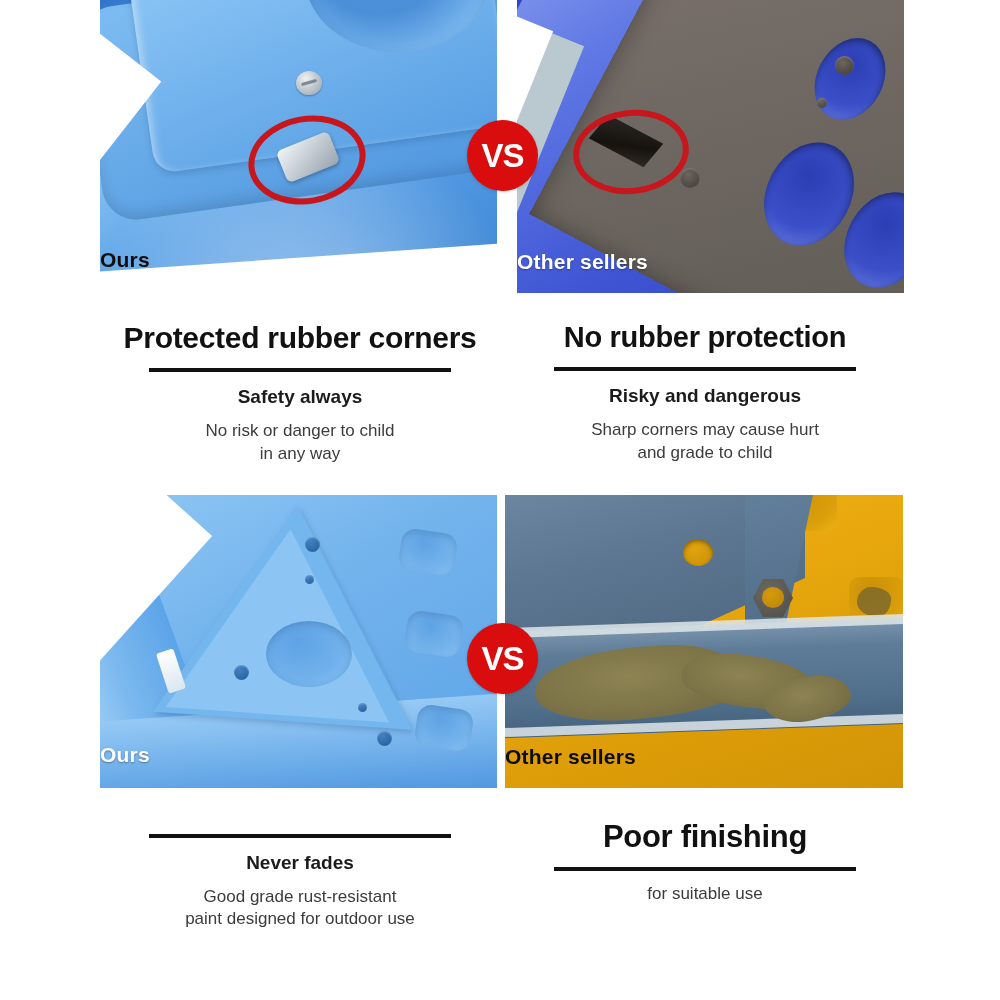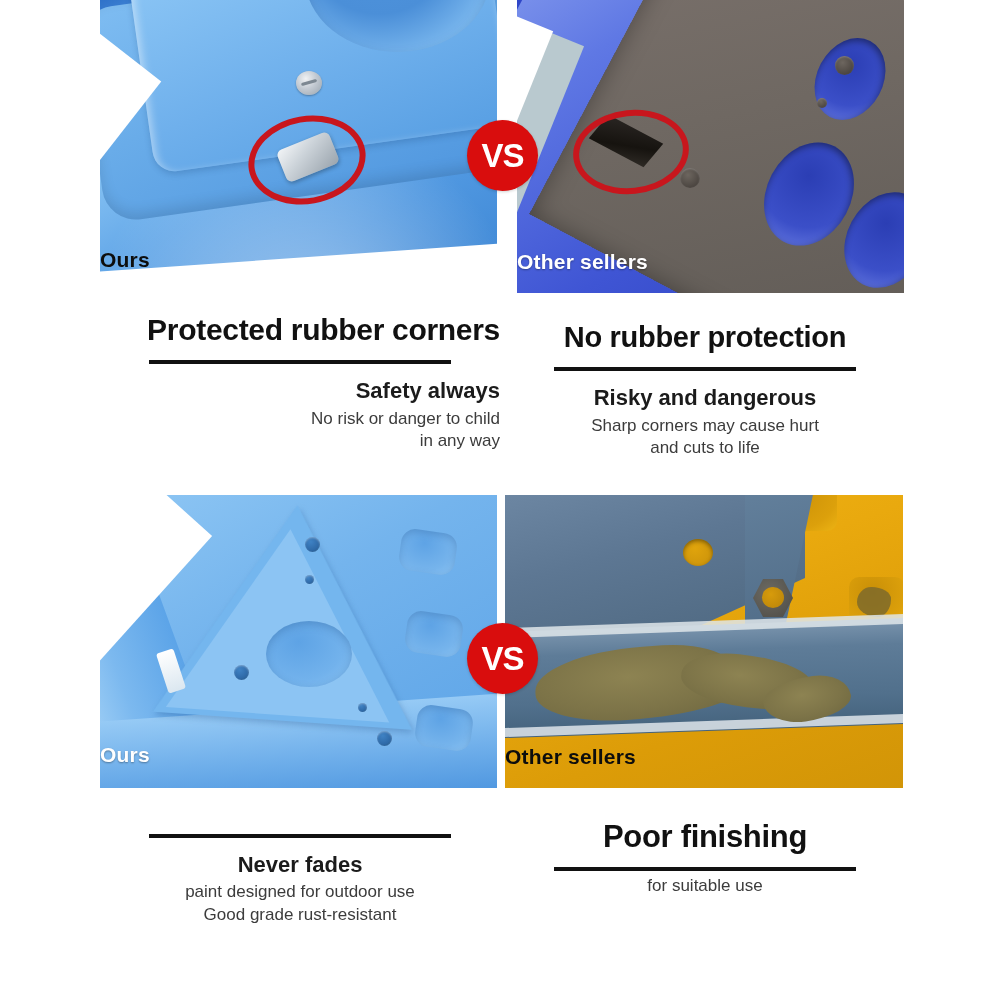--- a/index.html
+++ b/index.html
@@ -191,25 +191,25 @@
   #gut-top{left:497px;top:0;width:20px;height:300px;}
   #gut-bot{left:497px;top:490px;width:8px;height:305px;}
 
   
   .block{position:absolute;text-align:center;}
   .block .headline{
     font-weight:bold;color:#111111;line-height:1.08;
     letter-spacing:-.3px;white-space:nowrap;}
   .block .rule{height:4px;background:#111111;margin:14px auto 0;}
   .block .sub{
-    font-size:22px;font-weight:600;color:#1b1b1b;margin-top:14px;line-height:1.15;}
+    font-size:19px;font-weight:600;color:#1b1b1b;margin-top:14px;line-height:1.15;}
   .block .body{
-    font-size:17px;color:#3c3c3c;margin-top:4px;line-height:1.32;}
-
-  #txt-tl{left:100px;top:314px;width:400px;text-align:right;}
+    font-size:17px;color:#3c3c3c;margin-top:12px;line-height:1.32;}
+
+  #txt-tl{left:100px;top:322px;width:400px;}
   #txt-tl .headline{font-size:30px;}
   #txt-tl .rule{width:302px;}
 
   #txt-tr{left:505px;top:322px;width:400px;}
   #txt-tr .headline{font-size:29px;}
   #txt-tr .rule{width:302px;}
 
   #txt-bl{left:100px;top:820px;width:400px;}
   #txt-bl .headline{font-size:31px;}
   #txt-bl .rule{width:302px;}
@@ -269,21 +269,21 @@
       <span class="nl">in any way</span>
     </div>
   </div>
 
   <div class="block" id="txt-tr">
     <div class="headline">No rubber protection</div>
     <div class="rule"></div>
     <div class="sub">Risky and dangerous</div>
     <div class="body">
       <span class="nl">Sharp corners may cause hurt</span>
-      <span class="nl">and cuts to life</span>
+      <span class="nl">and grade to child</span>
     </div>
   </div>
 
   <div class="photo" id="ph-bl">
     <div class="slot s1"></div>
     <div class="slot s2"></div>
     <div class="slot s3"></div>
     <div class="tri"></div>
     <div class="triInner"></div>
     <div class="circHole"></div>
@@ -321,22 +321,22 @@
   <div class="gutter" id="gut-bot"></div>
 
   <div class="vs" id="vs-bot">
     <span>VS</span>
   </div>
 
   <div class="block" id="txt-bl">
     <div class="rule"></div>
     <div class="sub">Never fades</div>
     <div class="body">
+      <span class="nl">Good grade rust-resistant</span>
       <span class="nl">paint designed for outdoor use</span>
-      <span class="nl">Good grade rust-resistant</span>
     </div>
   </div>
 
   <div class="block" id="txt-br">
     <div class="headline">Poor finishing</div>
     <div class="rule"></div>
     <div class="body">
       <span class="nl">for suitable use</span>
     </div>
   </div>

